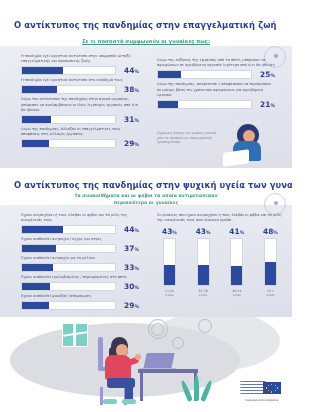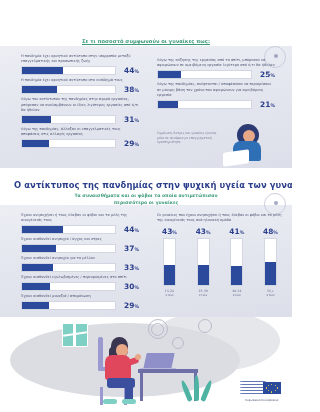--- a/index.html
+++ b/index.html
@@ -170,20 +170,21 @@
   .logo-cap{
     position:absolute;left:0;top:21px;width:48px;text-align:center;
     color:#3b4269;font-size:2.6px;letter-spacing:.1px;
   }
 </style>
 </head>
 <body>
 
 <div class="page">
 
+  <div class="section-title" id="title1">Ο αντίκτυπος της πανδημίας στην επαγγελματική ζωή</div>
 
   <div class="panel" id="panel1">
     <div class="panel-deco" style="width:20px;height:20px;right:6px;top:0px;"></div>
     <div class="deco-dot" style="right:14px;top:8px;"></div>
   </div>
 
   <div class="sub-underline" id="sub1">Σε τι ποσοστό συμφωνούν οι γυναίκες πως:</div>
 
   <div class="rows" id="rows-left">
       <div class="row">

